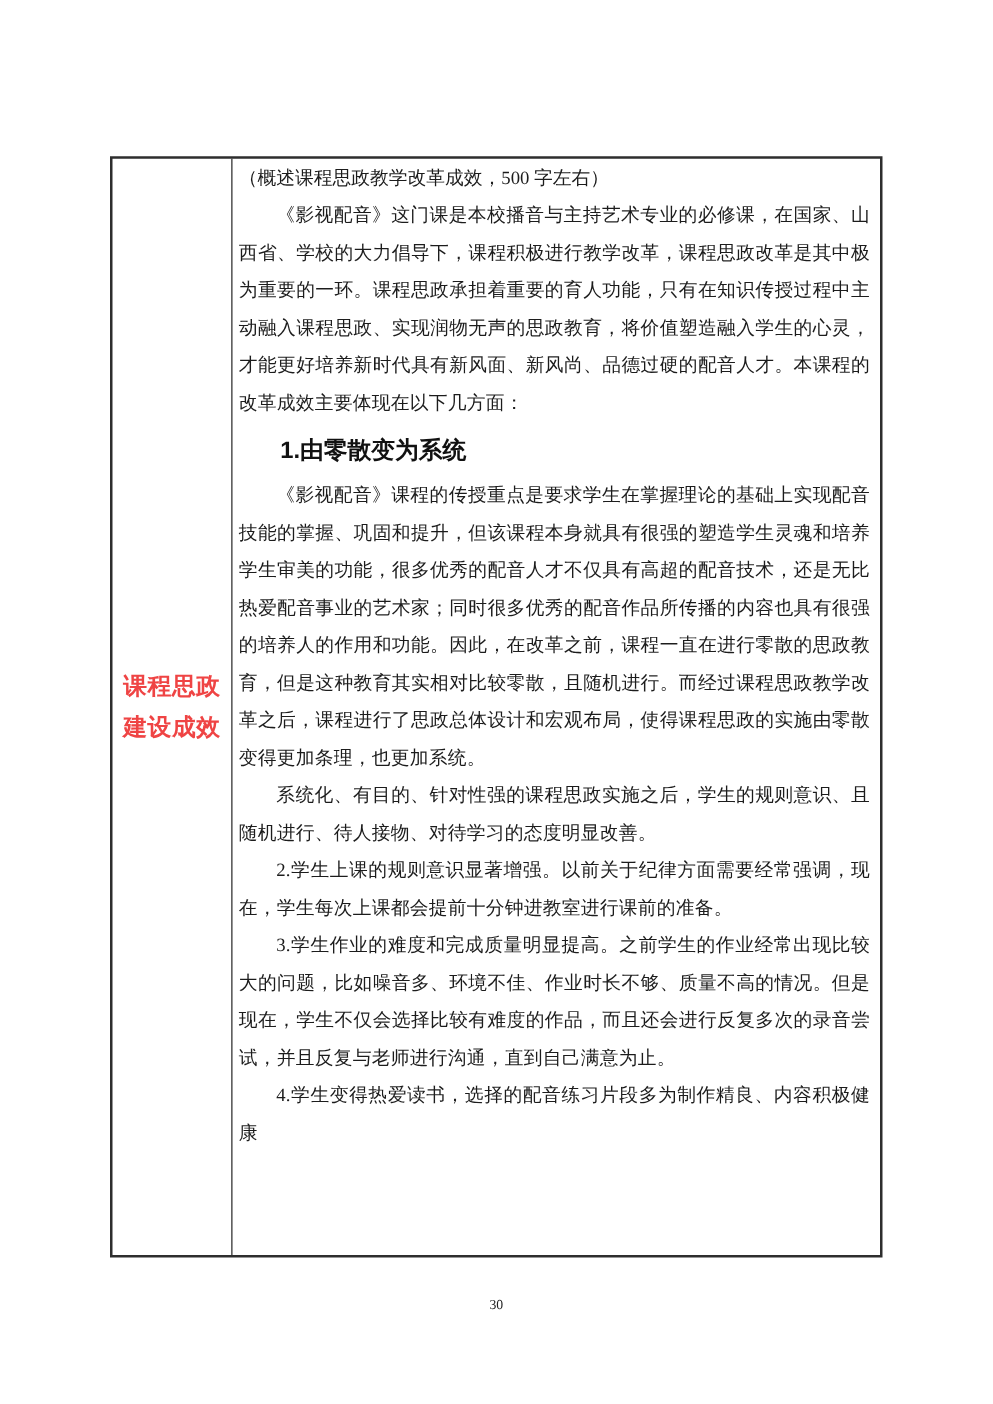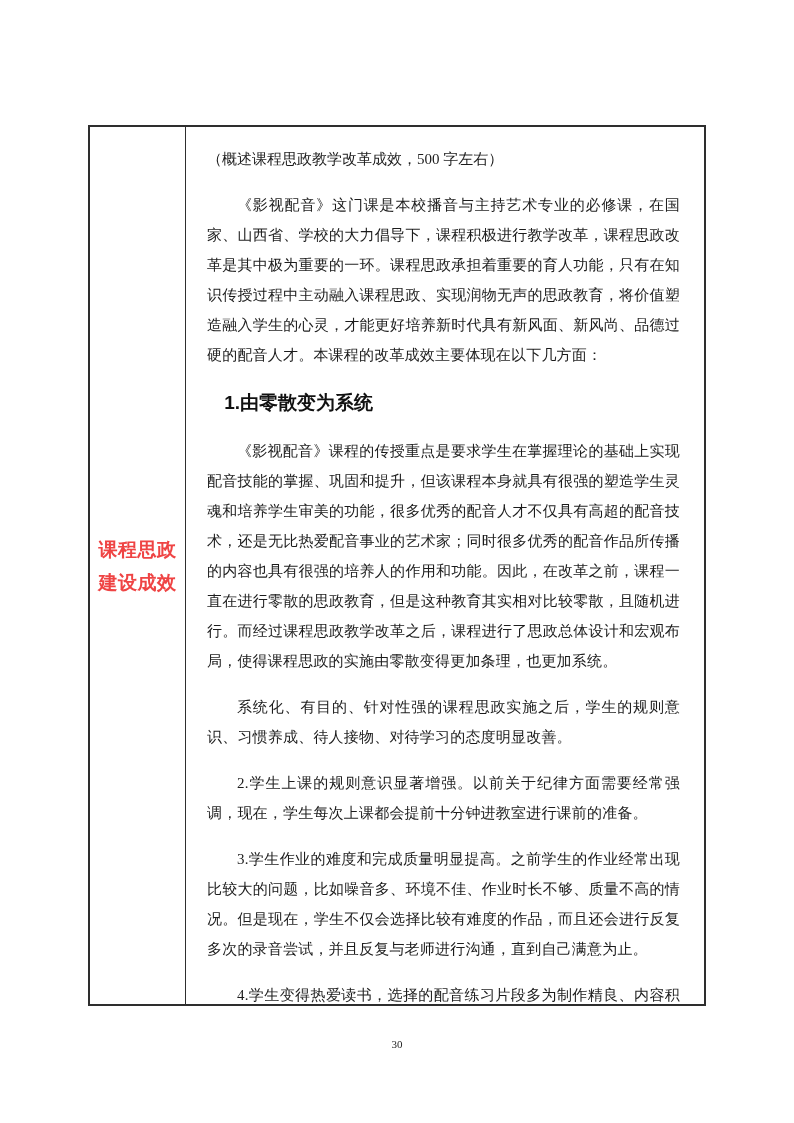--- a/index.html
+++ b/index.html
@@ -19,24 +19,24 @@
   .row-label {
     font-family: "Liberation Sans", "DejaVu Sans", sans-serif;
     font-weight: 700; font-size: 19px; line-height: 33px;
     text-align: center; color: #ef4444; letter-spacing: 0.5px;
   }
   .row-label span { display: block; }
   .cell-right {
     flex: 1 1 auto; box-sizing: border-box; padding: 1px 8px 0 5px; overflow: hidden;
   }
   .hint {
-    margin: 16px; font-size: 15px; line-height: 30px; text-indent: 0;
+    margin: 0; font-size: 15px; line-height: 30px; text-indent: 0;
   }
   .para {
-    margin: 16px; font-size: 15px; line-height: 30px;
+    margin: 0; font-size: 15px; line-height: 30px;
     text-align: justify; text-indent: 2em; letter-spacing: 0.2px;
   }
   .heading {
     margin: 6px 0 4px;
     font-family: Liberation Sans, sans-serif;
     font-weight: 600; font-size: 19px; line-height: 34px;
     text-indent: 1.75em; color: #111111;
   }
   .page-number {
     position: absolute; left: 0; top: 1038px; width: 100%;
@@ -60,21 +60,21 @@
     <div class="cell-right">
       <p class="hint">（概述课程思政教学改革成效，500 字左右）</p>
 
       <p class="para">《影视配音》这门课是本校播音与主持艺术专业的必修课，在国家、山西省、学校的大力倡导下，课程积极进行教学改革，课程思政改革是其中极为重要的一环。课程思政承担着重要的育人功能，只有在知识传授过程中主动融入课程思政、实现润物无声的思政教育，将价值塑造融入学生的心灵，才能更好培养新时代具有新风面、新风尚、品德过硬的配音人才。本课程的改革成效主要体现在以下几方面：</p>
 
       <h3 class="heading">1.由零散变为系统</h3>
 
       <p class="para">《影视配音》课程的传授重点是要求学生在掌握理论的基础上实现配音技能的掌握、巩固和提升，但该课程本身就具有很强的塑造学生灵魂和培养学生审美的功能，很多优秀的配音人才不仅具有高超的配音技术，还是无比热爱配音事业的艺术家；同时很多优秀的配音作品所传播的内容也具有很强的培养人的作用和功能。因此，在改革之前，课程一直在进行零散的思政教育，但是这种教育其实相对比较零散，且随机进行。而经过课程思政教学改革之后，课程进行了思政总体设计和宏观布局，使得课程思政的实施由零散变得更加条理，也更加系统。</p>
 
 
-      <p class="para">系统化、有目的、针对性强的课程思政实施之后，学生的规则意识、习惯养成、待人接物、对待学习的态度明显改善。</p>
+      <p class="para">系统化、有目的、针对性强的课程思政实施之后，学生的规则意识、且随机进行、待人接物、对待学习的态度明显改善。</p>
 
 
       <p class="para">2.学生上课的规则意识显著增强。以前关于纪律方面需要经常强调，现在，学生每次上课都会提前十分钟进教室进行课前的准备。</p>
 
       <p class="para">3.学生作业的难度和完成质量明显提高。之前学生的作业经常出现比较大的问题，比如噪音多、环境不佳、作业时长不够、质量不高的情况。但是现在，学生不仅会选择比较有难度的作品，而且还会进行反复多次的录音尝试，并且反复与老师进行沟通，直到自己满意为止。</p>
 
       <p class="para">4.学生变得热爱读书，选择的配音练习片段多为制作精良、内容积极健康</p>
     </div>
 
   </div>

